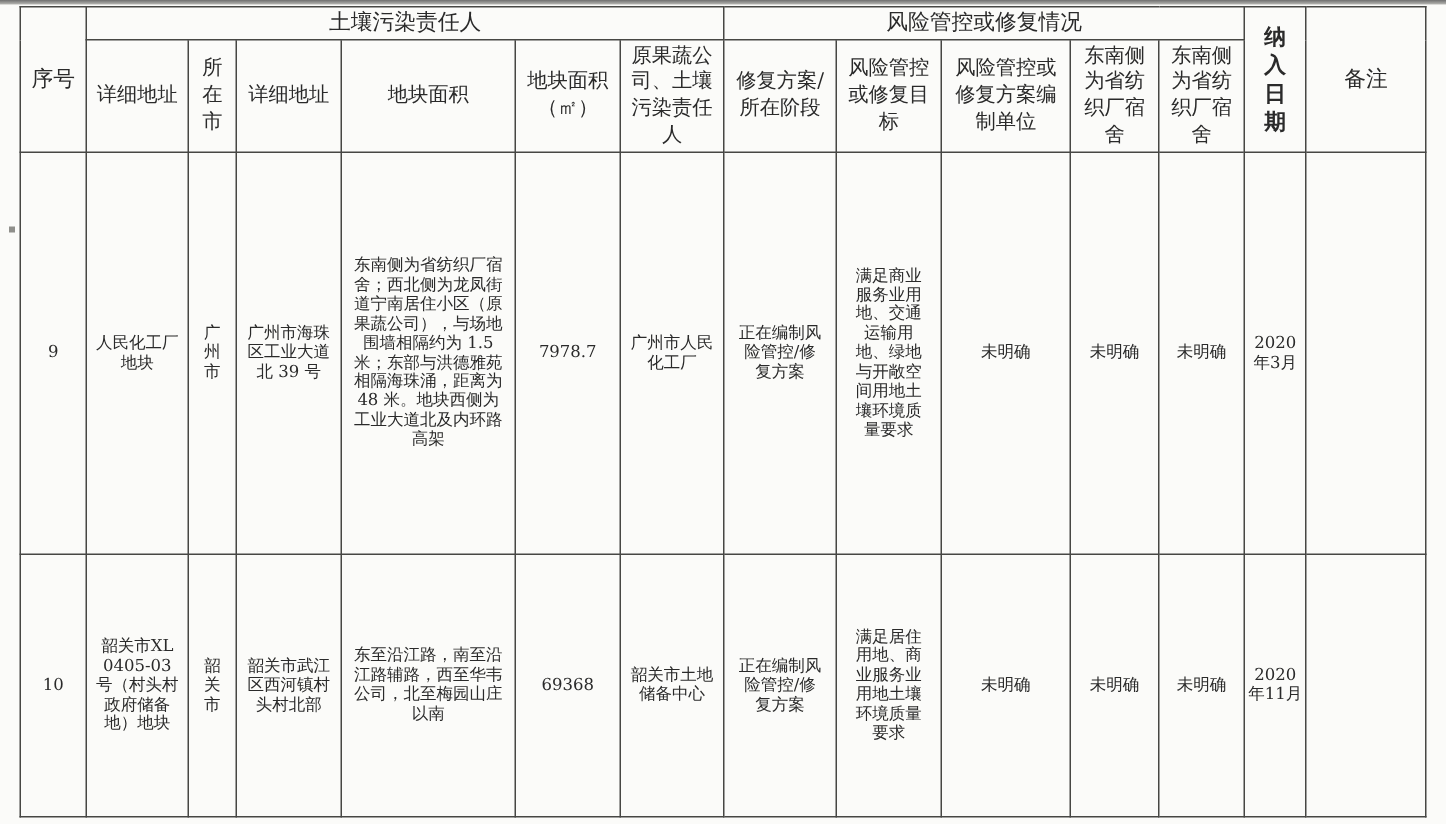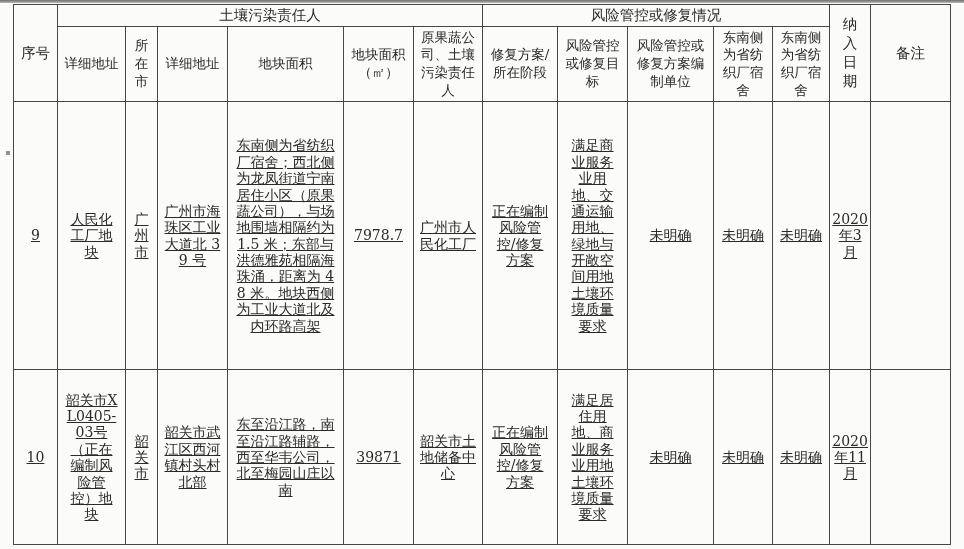--- a/index.html
+++ b/index.html
@@ -44,35 +44,34 @@
     vertical-align: middle;
     word-break: break-all;
     overflow: hidden;
   }
   .doc th {
     font-size: 13.5px;
     line-height: 1.32;
     padding: 1px 4px;
   }
   .doc td {
-    font-size: 14px;
+    font-size: 11px;
     line-height: 1.17;
     padding: 2px 5px;
-    text-decoration: underline;
   }
   tr.group-row   { height: 18px; }
   tr.subhead-row { height: 75px; }
   tr.row-9       { height: 268px; }
   tr.row-10      { height: 175px; }
   .group-row th { font-size: 14.5px; }
   
   .c-city  { padding-left: 8px !important; padding-right: 8px !important; }
   .c-name  { padding-left: 6px !important; padding-right: 6px !important; }
   .c-prog, .c-target { padding-left: 8px !important; padding-right: 8px !important; }
-  th.c-date { padding-left: 10px !important; padding-right: 10px !important; }
+  th.c-date { padding-left: 10px !important; padding-right: 10px !important; font-weight: bold; }
   td.c-date { padding-left: 2px !important; padding-right: 2px !important; }
 </style>
 </head>
 <body>
 
 <div class="page">
   <div class="scan-edge-top"></div>
   <div class="scan-speck"></div>
 
   <table class="doc">
@@ -126,25 +125,25 @@
         <td class="c-prog">正在编制风险管控/修复方案</td>
         <td class="c-target">满足商业服务业用地、交通运输用地、绿地与开敞空间用地土壤环境质量要求</td>
         <td>未明确</td>
         <td>未明确</td>
         <td>未明确</td>
         <td class="c-date">2020年3月</td>
         <td></td>
       </tr>
       <tr class="row-10">
         <td>10</td>
-        <td class="c-name">韶关市XL0405-03号（正在编制风险管控）地块</td>
+        <td class="c-name">韶关市XL0405-03号（村头村政府储备地）地块</td>
         <td class="c-city">韶关市</td>
         <td>韶关市武江区西河镇村头村北部</td>
         <td>东至沿江路，南至沿江路辅路，西至华韦公司，北至梅园山庄以南</td>
-        <td>39871</td>
+        <td>69368</td>
         <td>韶关市土地储备中心</td>
         <td class="c-prog">正在编制风险管控/修复方案</td>
         <td class="c-target">满足居住用地、商业服务业用地土壤环境质量要求</td>
         <td>未明确</td>
         <td>未明确</td>
         <td>未明确</td>
         <td class="c-date">2020年11月</td>
         <td></td>
       </tr>
     </tbody>

